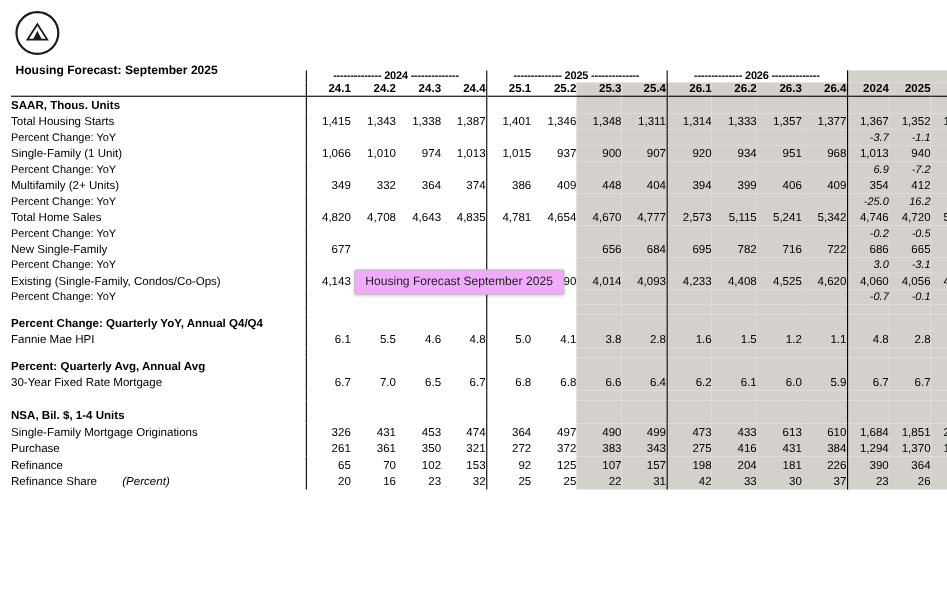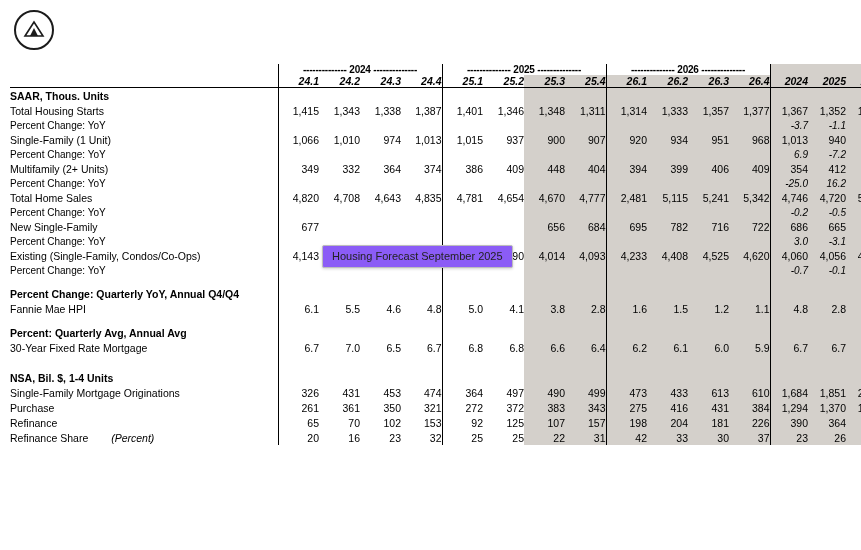--- a/index.html
+++ b/index.html
@@ -91,21 +91,20 @@
     font-weight: bold;
     text-align: center;
     letter-spacing: -0.2px;
   }
   .colhdr {
     font-size: 10.5px;
     font-weight: bold;
     text-align: right;
     padding-right: 7px;
     padding-bottom: 3px;
-    font-style: italic;
   }
   .hdr-row-top td { padding-top: 3px; padding-bottom: 1px; margin-top: 40px; }
   .thinline {
     border-bottom: 1px solid #000;
   }
   .section {
     font-weight: bold;
     font-size: 10.5px;
     padding-top: 7px;
   }
@@ -121,21 +120,21 @@
   }
   tr.datarow td { height: 15px; }
   tr.pctrow td { height: 14px; }
   tr.spacer td { height: 9px; }
   tr.spacer-sm td { height: 6px; }
   
   .callout {
     position: absolute;
     left: 322px;
     top: 245px;
-    background: #8b5cf6;
+    background: #f0abfc;
     border: 1px solid #bdbdbd;
     box-shadow: 0 1px 3px rgba(0,0,0,0.18);
     font-size: 11px;
     color: #222;
     padding: 4px 9px 5px 9px;
     border-radius: 2px;
     white-space: nowrap;
   }
   .italic { font-style: italic; margin-left: 20px; }
 </style>
@@ -146,20 +145,21 @@
 
   <div class="brand">
     <span class="brand-mark">
       <svg width="26" height="26" viewBox="0 0 26 26">
         <path d="M4 19 L13 5 L22 19 Z" fill="none" stroke="#1b1b1b" stroke-width="1.6"></path>
         <path d="M9 19 L13 11 L17 19 Z" fill="#1b1b1b"></path>
       </svg>
     </span>
   </div>
 
+  <div class="doc-title">Housing Forecast: September 2025</div>
 
   <div class="table-wrap">
     <table class="forecast">
       <colgroup>
         <col style="width:268px">
         <col style="width:41px">
           <col style="width:41px">
           <col style="width:41px">
           <col style="width:41px">
         <col style="width:41px">
@@ -331,21 +331,21 @@
           <tr class="datarow">
             <td class="lbl indent1">Total Home Sales</td>
             <td class="num sep-left">4,820</td>
             <td class="num">4,708</td>
             <td class="num">4,643</td>
             <td class="num">4,835</td>
             <td class="num sep-left">4,781</td>
             <td class="num">4,654</td>
             <td class="num shade">4,670</td>
             <td class="num shade">4,777</td>
-            <td class="num sep-left shade">2,481</td>
+            <td class="num sep-left shade">2,573</td>
             <td class="num shade">5,115</td>
             <td class="num shade">5,241</td>
             <td class="num shade">5,342</td>
             <td class="num ann sep-left">4,746</td>
             <td class="num ann">4,720</td>
             <td class="num ann">5,156</td>
           </tr>
           <tr class="pctrow">
             <td class="lbl pct-lbl">Percent Change: YoY</td>
             <td class="num sep-left pct-val"></td>

